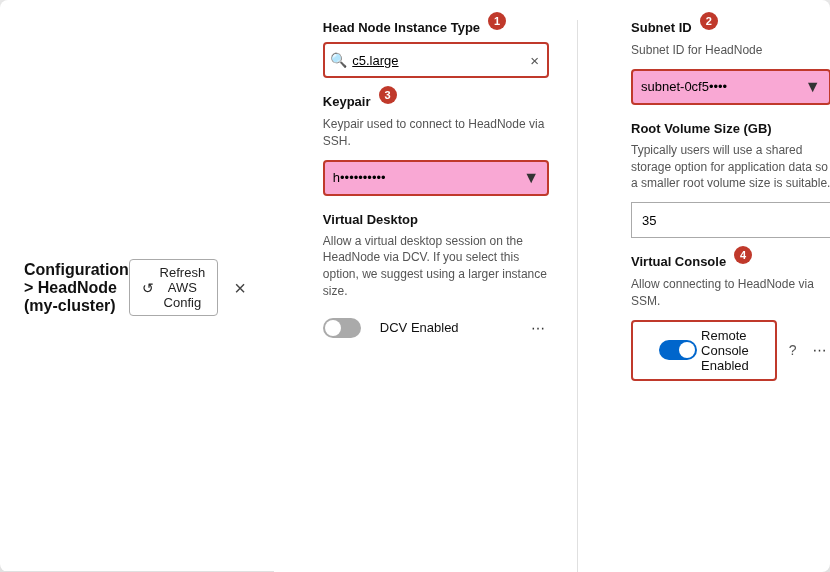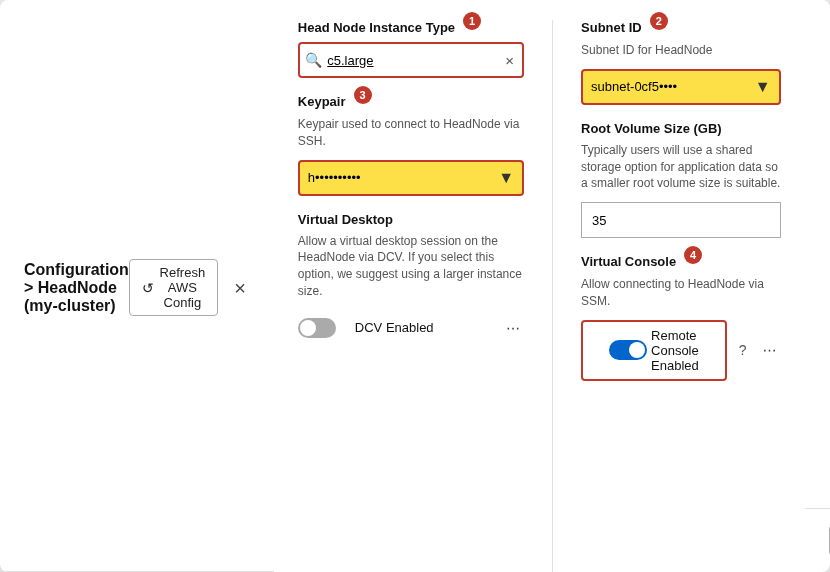--- a/index.html
+++ b/index.html
@@ -66,20 +66,21 @@
       display: flex;
       flex: 1;
       padding: 20px 24px 0 24px;
       gap: 24px;
     }
     .col {
       flex: 1;
       display: flex;
       flex-direction: column;
       gap: 16px;
+      margin-left: 25px;
     }
     .section-label {
       font-size: 13px;
       font-weight: 600;
       color: #111;
       margin-bottom: 2px;
     }
     .section-sublabel {
       font-size: 12px;
       color: #555;
@@ -114,21 +115,21 @@
       cursor: pointer;
       color: #555;
       font-size: 15px;
       padding: 0 2px;
     }
     .select-row {
       display: flex;
       align-items: center;
       border: 2px solid #c0392b;
       border-radius: 4px;
-      background: #fde047;
+      background: #f9a8d4;
       height: 36px;
       padding: 0 8px;
       position: relative;
     }
     .select-row select {
       border: none;
       outline: none;
       flex: 1;
       font-size: 13px;
       background: transparent;

